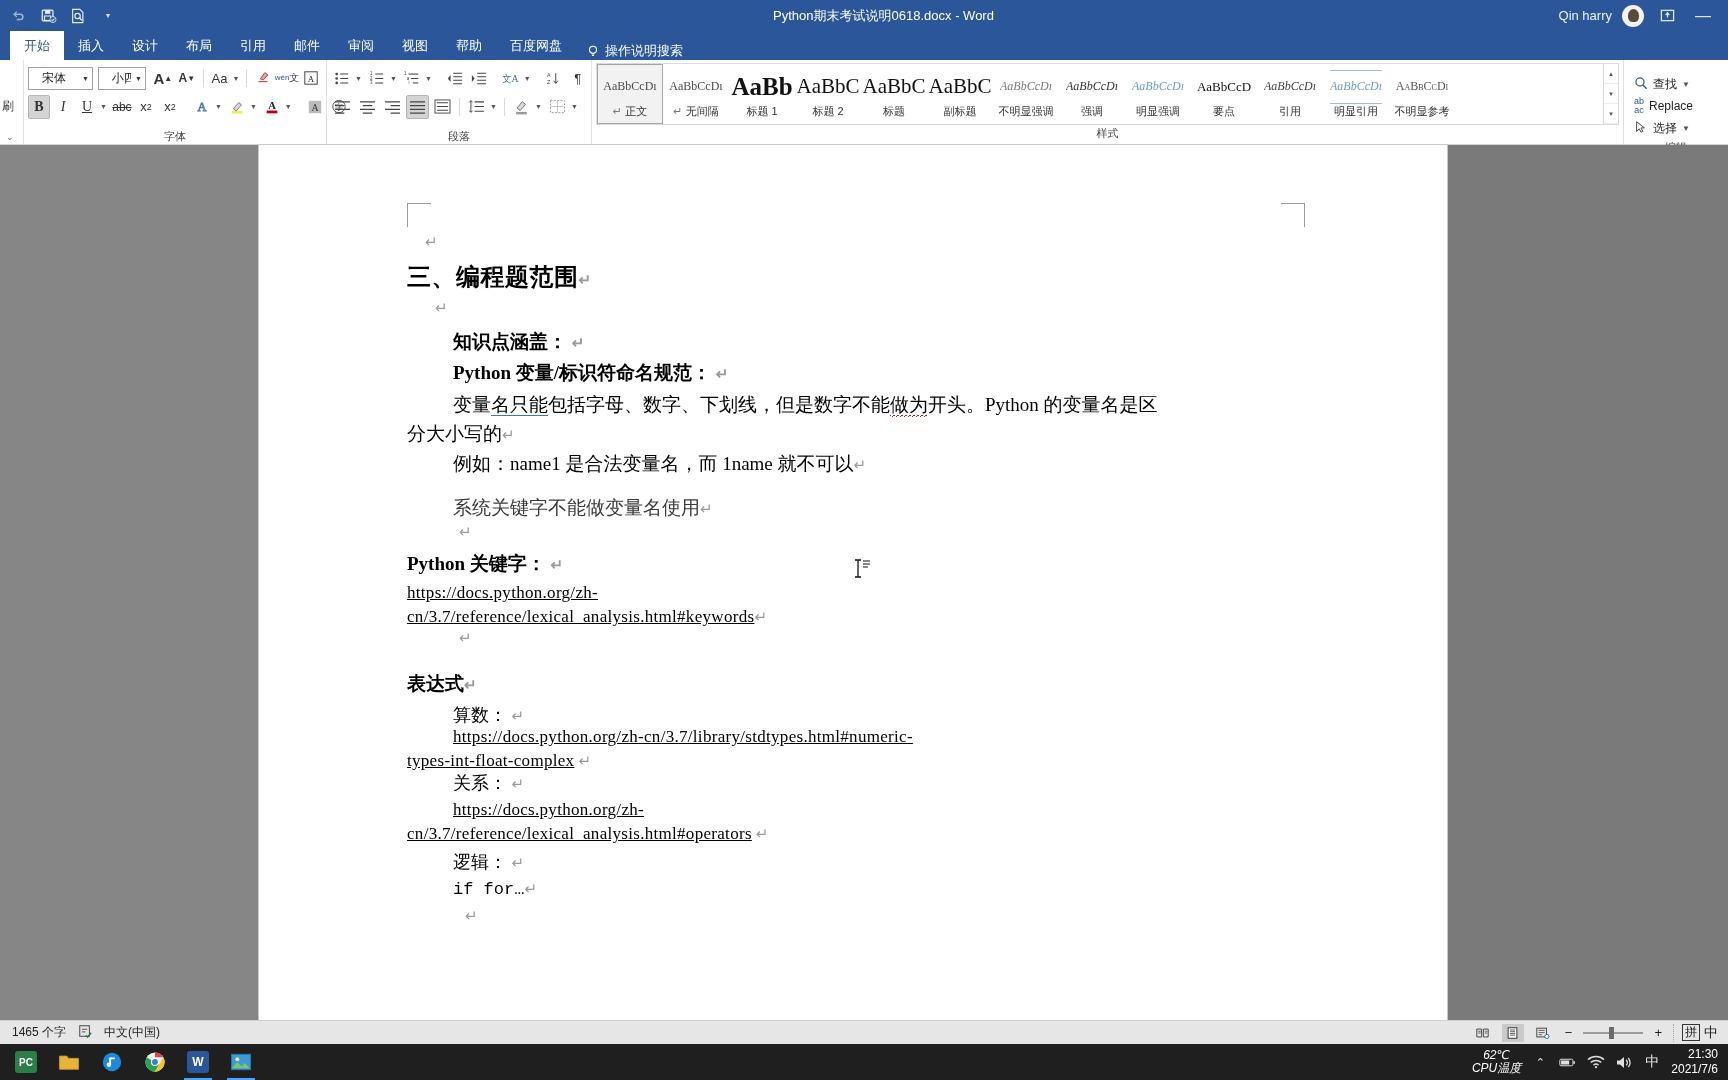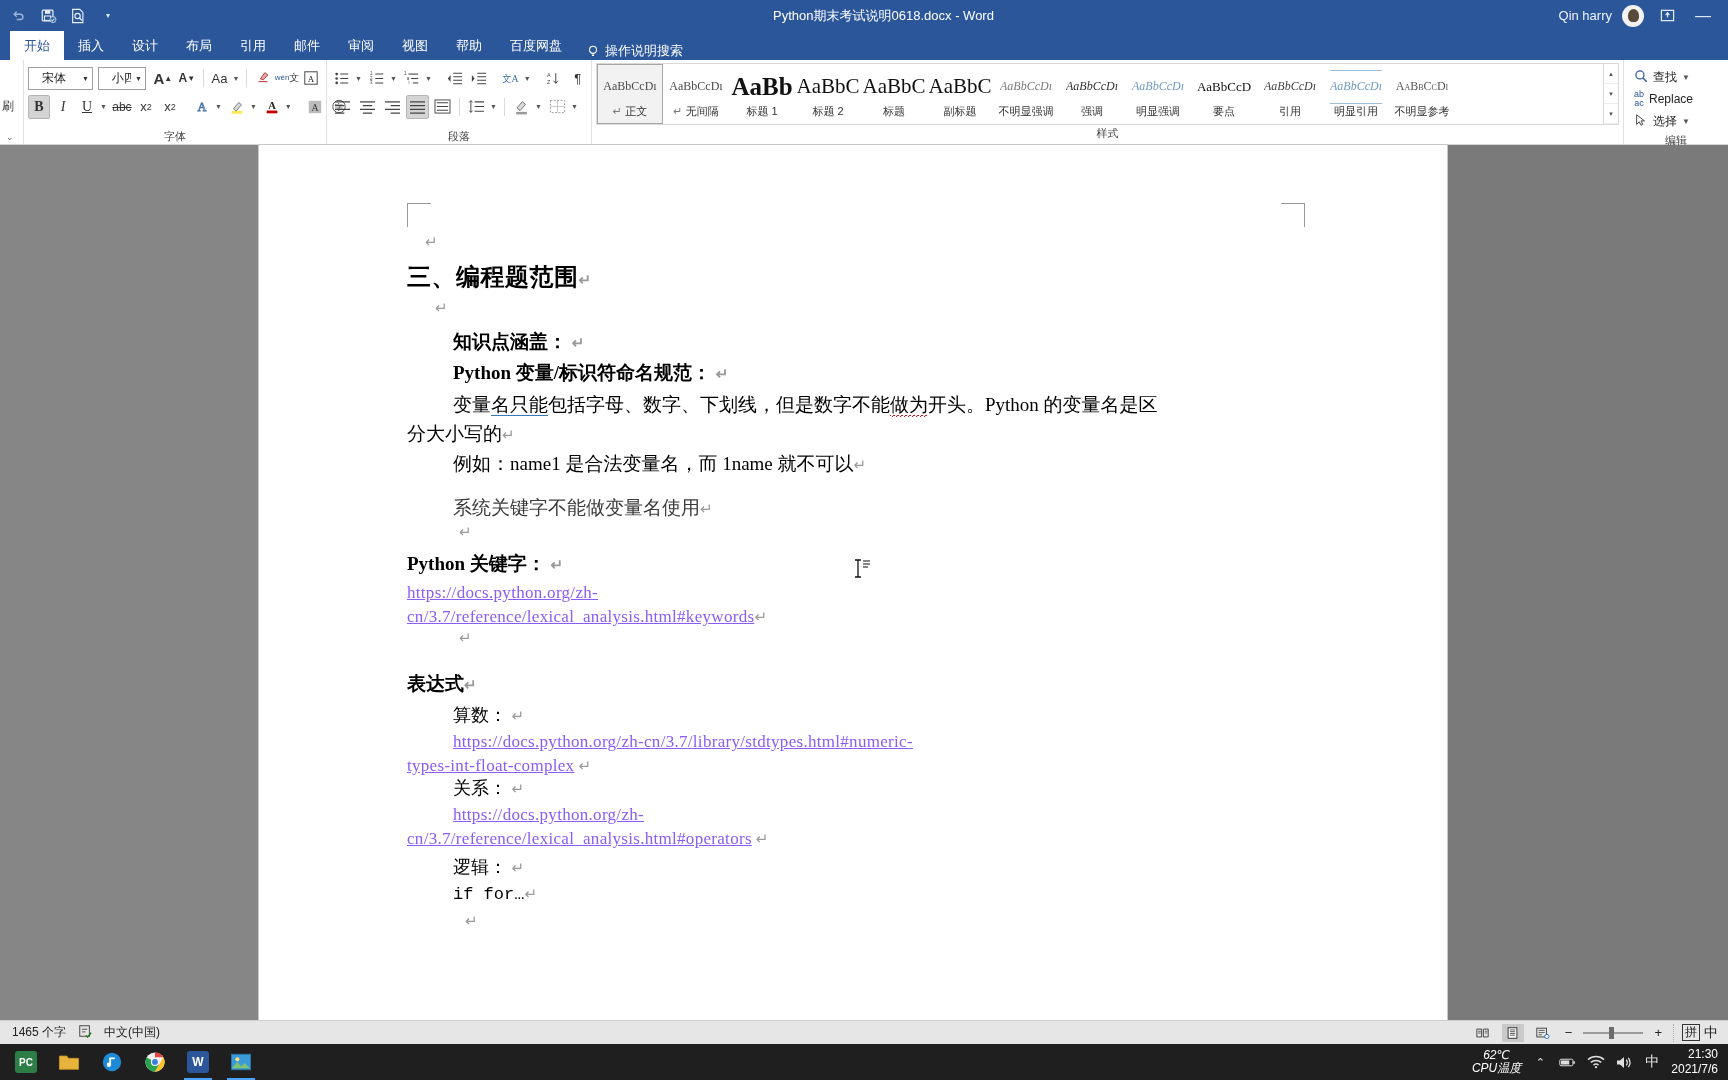--- a/index.html
+++ b/index.html
@@ -112,21 +112,21 @@
   .gal-scroll {
     width: 15px; flex: 0 0 15px; display: flex; flex-direction: column;
     border: 1px solid #d9d9d9; border-left: none; background: #fff;
   }
   .gal-scroll div {
     flex: 1; display: flex; align-items: center; justify-content: center;
     font-size: 7px; color: #555; border-bottom: 1px solid #ececec;
   }
 
   
-  .edit-group { width: 105px; flex: 0 0 105px; border-left: 1px solid #e1e1e1; padding-top: 6px; }
+  .edit-group { width: 105px; flex: 0 0 105px; border-left: 1px solid #e1e1e1; padding-top: 13px; }
   .ed-row { display: flex; align-items: center; height: 22px; gap: 5px; padding-left: 6px; font-size: 12px; color: #222; }
 
   
   .docarea {
     position: absolute; left: 0; top: 145px; width: 1728px; height: 875px;
     background: #7a7a7a;
   }
   .ruler-left { position: absolute; left: 0; top: 0; width: 259px; height: 875px; background: #868686; }
   .page {
     position: absolute; left: 259px; top: 0; width: 1188px; height: 875px;
@@ -142,21 +142,21 @@
     font-family: "Liberation Serif", "DejaVu Serif", serif;
     color: #000;
   }
   .p { position: relative; white-space: nowrap; }
   .pilcrow { color: #9a9a9a; font-size: 15px; font-family: "Liberation Sans", sans-serif; }
   .h3 { font-size: 24px; font-weight: bold; letter-spacing: 0.5px; }
   .bold { font-weight: bold; }
   .body { font-size: 19px; }
   .bodys { font-size: 18px; }
   .link {
-    color: #8b5cf6; text-decoration: underline;
+    color: #000000; text-decoration: underline;
     font-family: "Liberation Mono", "DejaVu Sans Mono", monospace;
     font-size: 17px; letter-spacing: 0.3px;
   }
   .link.serifish { font-family: "Liberation Serif", serif; }
   .u-blue { border-bottom: 1px solid #3c78b4; }
   .sq {
     background-image: repeating-linear-gradient(135deg, #d11 0 1.2px, transparent 1.2px 2.6px);
     background-position: 0 100%; background-repeat: repeat-x; background-size: 4px 2.5px;
     padding-bottom: 2px;
   }
@@ -652,21 +652,21 @@
         </div>
 
         <div class="p bold body" style="margin-left:0px;margin-top:18px;">
           <span>表达式</span><span class="pilcrow">↵</span>
         </div>
 
         <div class="p bodys" style="margin-left:46px;margin-top:6px;">
           <span>算数：</span> <span class="pilcrow">↵</span>
         </div>
 
-        <div class="p" style="margin-left:46px;margin-top:5px;">
+        <div class="p" style="margin-left:46px;">
           <span class="link serifish">https://docs.python.org/zh-cn/3.7/library/stdtypes.html#numeric-</span>
         </div>
         <div class="p" style="margin-left:0px;margin-top:4px;">
           <span class="link serifish">types-int-float-complex</span> <span class="pilcrow">↵</span>
         </div>
 
         <div class="p bodys" style="margin-left:46px;margin-top:0;">
           <span>关系：</span> <span class="pilcrow">↵</span>
         </div>
 

